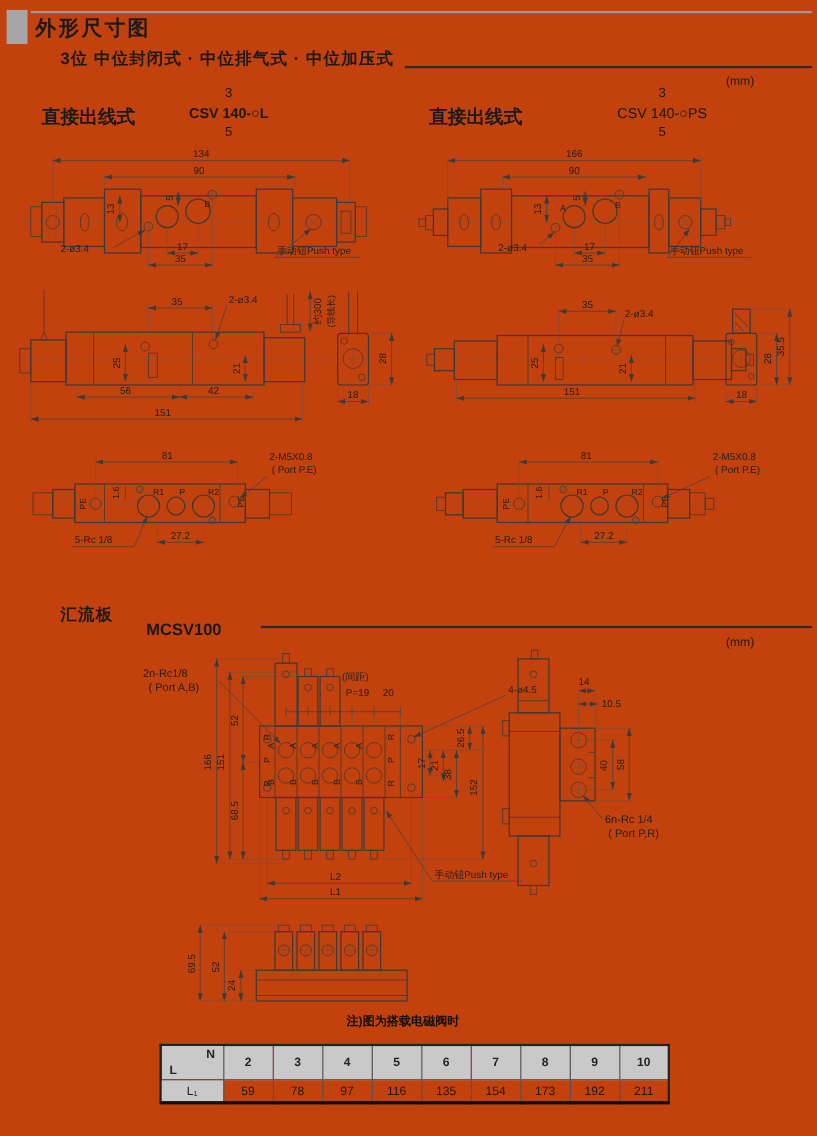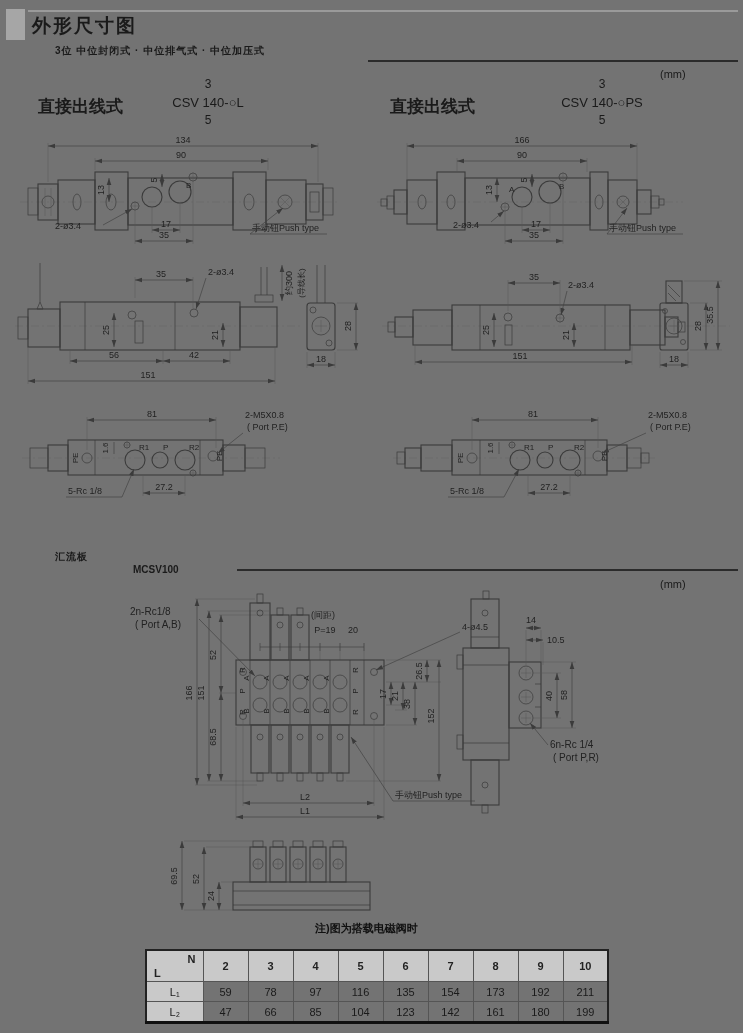--- a/index.html
+++ b/index.html
@@ -1,23 +1,23 @@
 <!DOCTYPE html>
 <html><head>
 <meta charset="utf-8">
 <style>
   html,body{margin:0;padding:0;background:#fff;}
-  .page{position:relative;width:743px;height:1033px;background:#737373;overflow:hidden;
+  .page{position:relative;width:743px;height:1033px;background:#c2410c;overflow:hidden;
         font-family:"Liberation Sans","DejaVu Sans",sans-serif;color:#1a1a1a;}
   .abs{position:absolute;}
   .rule{background:#2b2b2b;}
   .grayrule{background:#9a9a9a;}
   .graysq{background:#a6a6a6;}
   .title{font-size:19px;font-weight:bold;letter-spacing:2px;}
-  .sec{font-size:10px;font-weight:bold;letter-spacing:1px;}
+  .sec{font-size:15px;font-weight:bold;letter-spacing:1px;}
   .mm{font-size:11px;text-align:left;width:75px;}
   .wiring{font-size:17px;font-weight:bold;}
   .model{font-size:13px;text-align:center;width:120px;}
   .pos35{font-size:12px;text-align:center;width:120px;}
   svg{position:absolute;overflow:visible;}
   .ol{fill:none;stroke:#3b3b3b;stroke-width:1.1;}
   .o2{fill:none;stroke:#3b3b3b;stroke-width:0.7;}
   .dim{fill:none;stroke:#444;stroke-width:0.7;}
   .ext{fill:none;stroke:#555;stroke-width:0.45;}
   .cl{fill:none;stroke:#666;stroke-width:0.5;stroke-dasharray:8 3 2 3;}
@@ -43,21 +43,21 @@
 
   <div class="abs graysq" style="left:6px;top:9px;width:19px;height:31px;"></div>
   <div class="abs grayrule" style="left:28px;top:10px;width:710px;height:2px;"></div>
   <div class="abs title" style="left:32px;top:13px;">外形尺寸图</div>
   <div class="abs sec" style="left:55px;top:44px;">3位 中位封闭式 · 中位排气式 · 中位加压式</div>
   <div class="abs rule" style="left:368px;top:60px;width:370px;height:2px;"></div>
   <div class="abs mm" style="left:660px;top:68px;">(mm)</div>
 
   <div class="abs wiring" style="left:38px;top:95px;">直接出线式</div>
   <div class="abs pos35" style="left:148px;top:77px;">3</div>
-  <div class="abs model" style="left:148px;top:95px;">CSV 140-○L</div>
+  <div class="abs model" style="left:148px;top:95px;font-weight:bold;">CSV 140-○L</div>
   <div class="abs pos35" style="left:148px;top:113px;">5</div>
   <div class="abs wiring" style="left:390px;top:95px;">直接出线式</div>
   <div class="abs pos35" style="left:542px;top:77px;">3</div>
   <div class="abs model" style="left:542px;top:95px;">CSV 140-○PS</div>
   <div class="abs pos35" style="left:542px;top:113px;">5</div>
 
   <svg style="left:15px;top:130px;" width="725" height="128" viewBox="0 0 725 128">
     <defs>
         <marker id="ar1" refX="7" refY="3.5" markerWidth="8" markerHeight="7" orient="auto-start-reverse" markerUnits="userSpaceOnUse">
           <path d="M7,3.5 L0,1.2 L0,5.8 Z" fill="#3b3b3b"></path>
@@ -649,28 +649,16 @@
       <td>59</td>
       <td>78</td>
       <td>97</td>
       <td>116</td>
       <td>135</td>
       <td>154</td>
       <td>173</td>
       <td>192</td>
       <td>211</td>
     </tr>
-    <tr>
-      <td class="lbl">L₂</td>
-      <td>47</td>
-      <td>66</td>
-      <td>85</td>
-      <td>104</td>
-      <td>123</td>
-      <td>142</td>
-      <td>161</td>
-      <td>180</td>
-      <td>199</td>
-    </tr>
   </tbody>
     </table>
 
 </div>
 
 </body></html>

